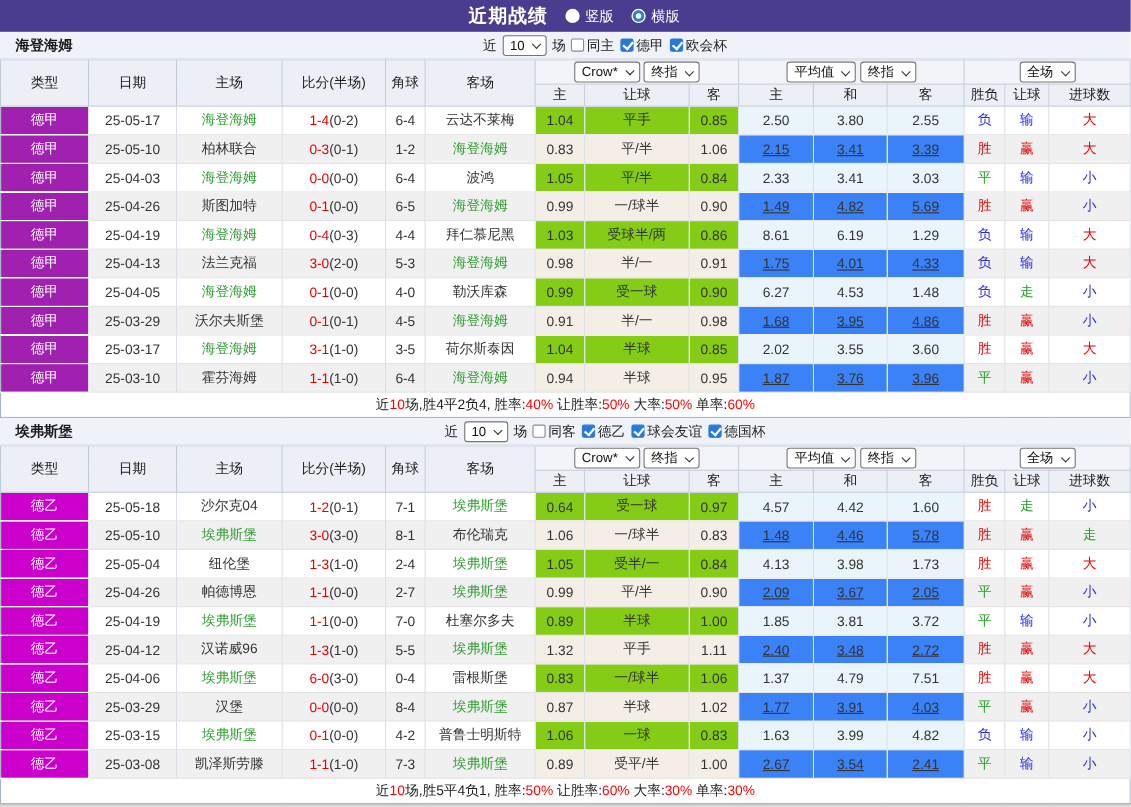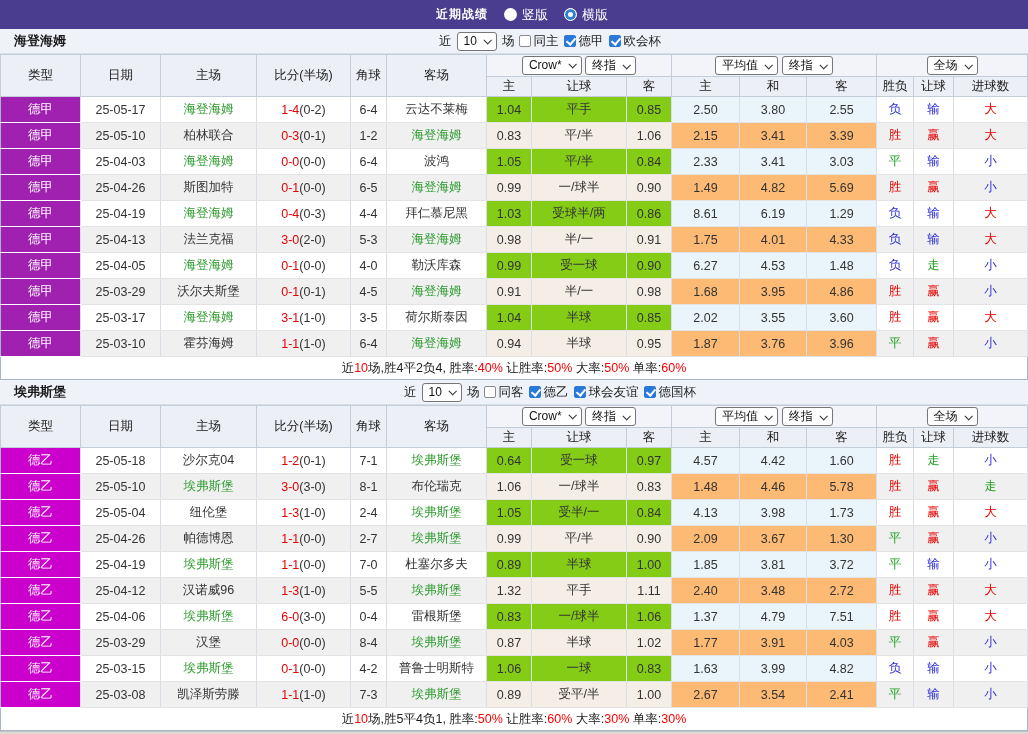--- a/index.html
+++ b/index.html
@@ -1,21 +1,21 @@
 <!DOCTYPE html>
 <html><head>
 <meta charset="utf-8">
 <style>
   * { margin:0; padding:0; box-sizing:border-box; }
   html,body { background:#fff; }
   body { width:1028px; font-family:"Liberation Sans", sans-serif; color:#222; }
 
   
   .topbar { height:29px; background:#4A3C8F; display:flex; align-items:center; justify-content:center; gap:16px; color:#fff; }
-  .topbar .title { font-weight:bold; font-size:12px; letter-spacing:1px;margin-left:16px; }
+  .topbar .title { font-weight:bold; font-size:17px; letter-spacing:1px;margin-left:16px; }
   .mode { display:flex; align-items:center; gap:5px; font-size:13px; cursor:pointer; }
   .radio { width:13px; height:13px; border-radius:50%; background:#fff; display:inline-block; }
   .radio.checked { box-shadow: inset 0 0 0 3px #2F80D0; border:1px solid #fff; }
 
   
   .sec-header { height:25px; background:#EFF2F8; display:flex; align-items:center; position:relative; border-bottom:1px solid #D8DEE8; }
   .team-name { position:absolute; left:14px; font-weight:bold; font-size:13px; color:#1b1b1b; }
   .controls { margin:0 auto; transform:translateX(36px); display:flex; align-items:center; gap:5px; font-size:12.5px; color:#222; }
   .cb-label { display:flex; align-items:center; gap:2px; cursor:pointer; }
   .cb { width:12px; height:12px; border:1px solid #8a8a8a; border-radius:2px; background:#fff; display:inline-block; position:relative; }
@@ -32,21 +32,21 @@
   thead th { background:#ECEFF5; border:1px solid #C3CCD9; color:#1b1b1b; }
   thead tr.dd-row th { height:22px; }
   thead tr.sub-row th { height:20px; }
   thead .dd-cell { background:#F2F4F9; }
   tbody td { height:26px; border-right:1px solid #D9DFE8; border-bottom:1px solid #E3E3E3; color:#333; }
   tr.odd td { background:#FFFFFF; }
   tr.even td { background:#F0F0F1; }
   tr.odd td.zone-hc { background:#84cc16; }
   tr.even td.zone-hc { background:#F5EEE6; }
   tr.odd td.zone-avg { background:#EAF5FB; }
-  tr.even td.zone-avg { background:#fdba74; }
+  tr.even td.zone-avg { background:#3b82f6;text-decoration:underline; }
   td.type { color:#fff; border-bottom:1px solid #fff; }
   td.team.hl { color:#2E9B2E; }
   .score-main { color:#E60000; }
   .score-half { color:#333; }
   tfoot td { height:23px; background:#fff; font-size:12.5px; color:#1b1b1b; border-top:1px solid #D9DFE8; }
   tfoot .red { color:#FF0000; }
 
   .bottom-strip { height:6px; background:#DADADA; border-top:1px solid #C2C2C2; }
 </style>
 </head>
@@ -487,21 +487,21 @@
           <td>25-04-26</td>
           <td class="team">帕德博恩</td>
           <td><span class="score-main">1-1</span><span class="score-half">(0-0)</span></td>
           <td>2-7</td>
           <td class="team hl">埃弗斯堡</td>
           <td class="zone-hc">0.99</td>
           <td class="zone-hc">平/半</td>
           <td class="zone-hc">0.90</td>
           <td class="zone-avg">2.09</td>
           <td class="zone-avg">3.67</td>
-          <td class="zone-avg">1.30</td>
+          <td class="zone-avg">2.05</td>
           <td style="color: rgb(30, 158, 30);">平</td>
           <td style="color: rgb(230, 0, 0);">赢</td>
           <td style="color: rgb(43, 43, 213);">小</td>
         </tr>
         <tr class="odd">
           <td class="type" style="background: rgb(204, 0, 204);">德乙</td>
           <td>25-04-19</td>
           <td class="team hl">埃弗斯堡</td>
           <td><span class="score-main">1-1</span><span class="score-half">(0-0)</span></td>
           <td>7-0</td>

